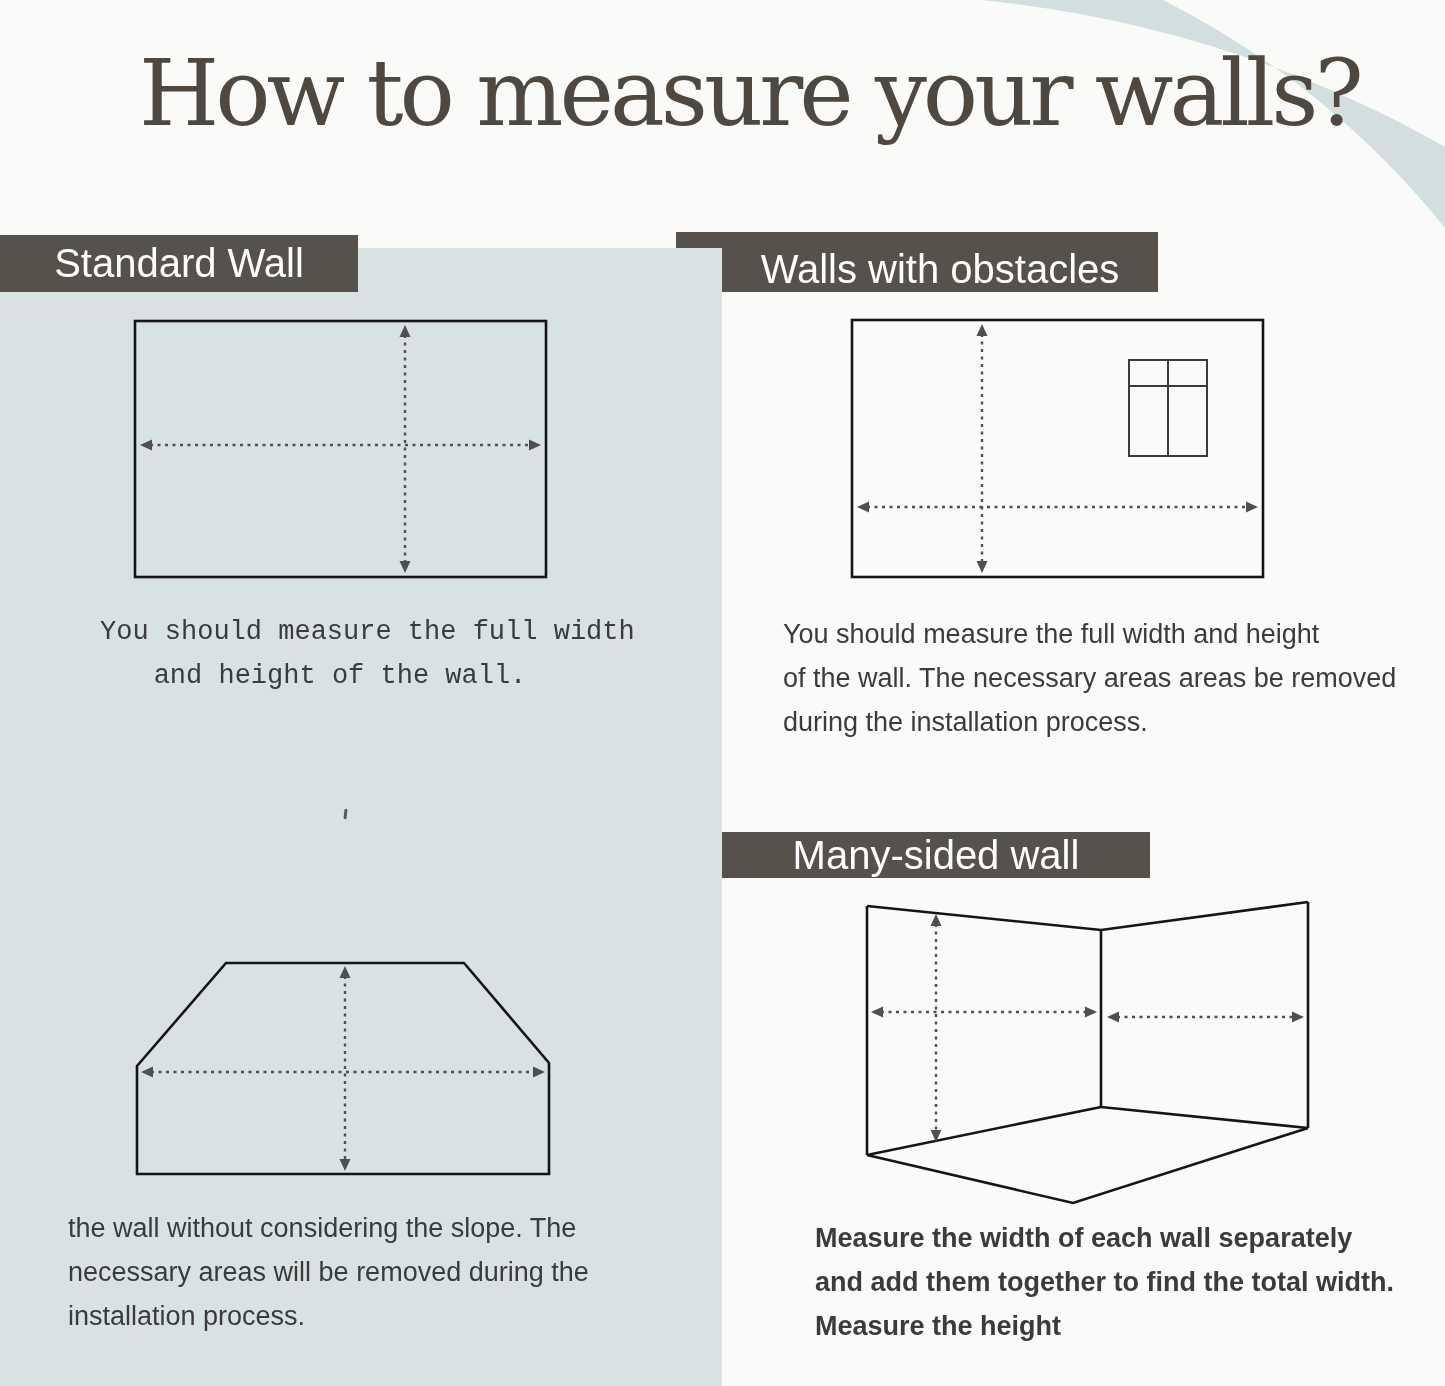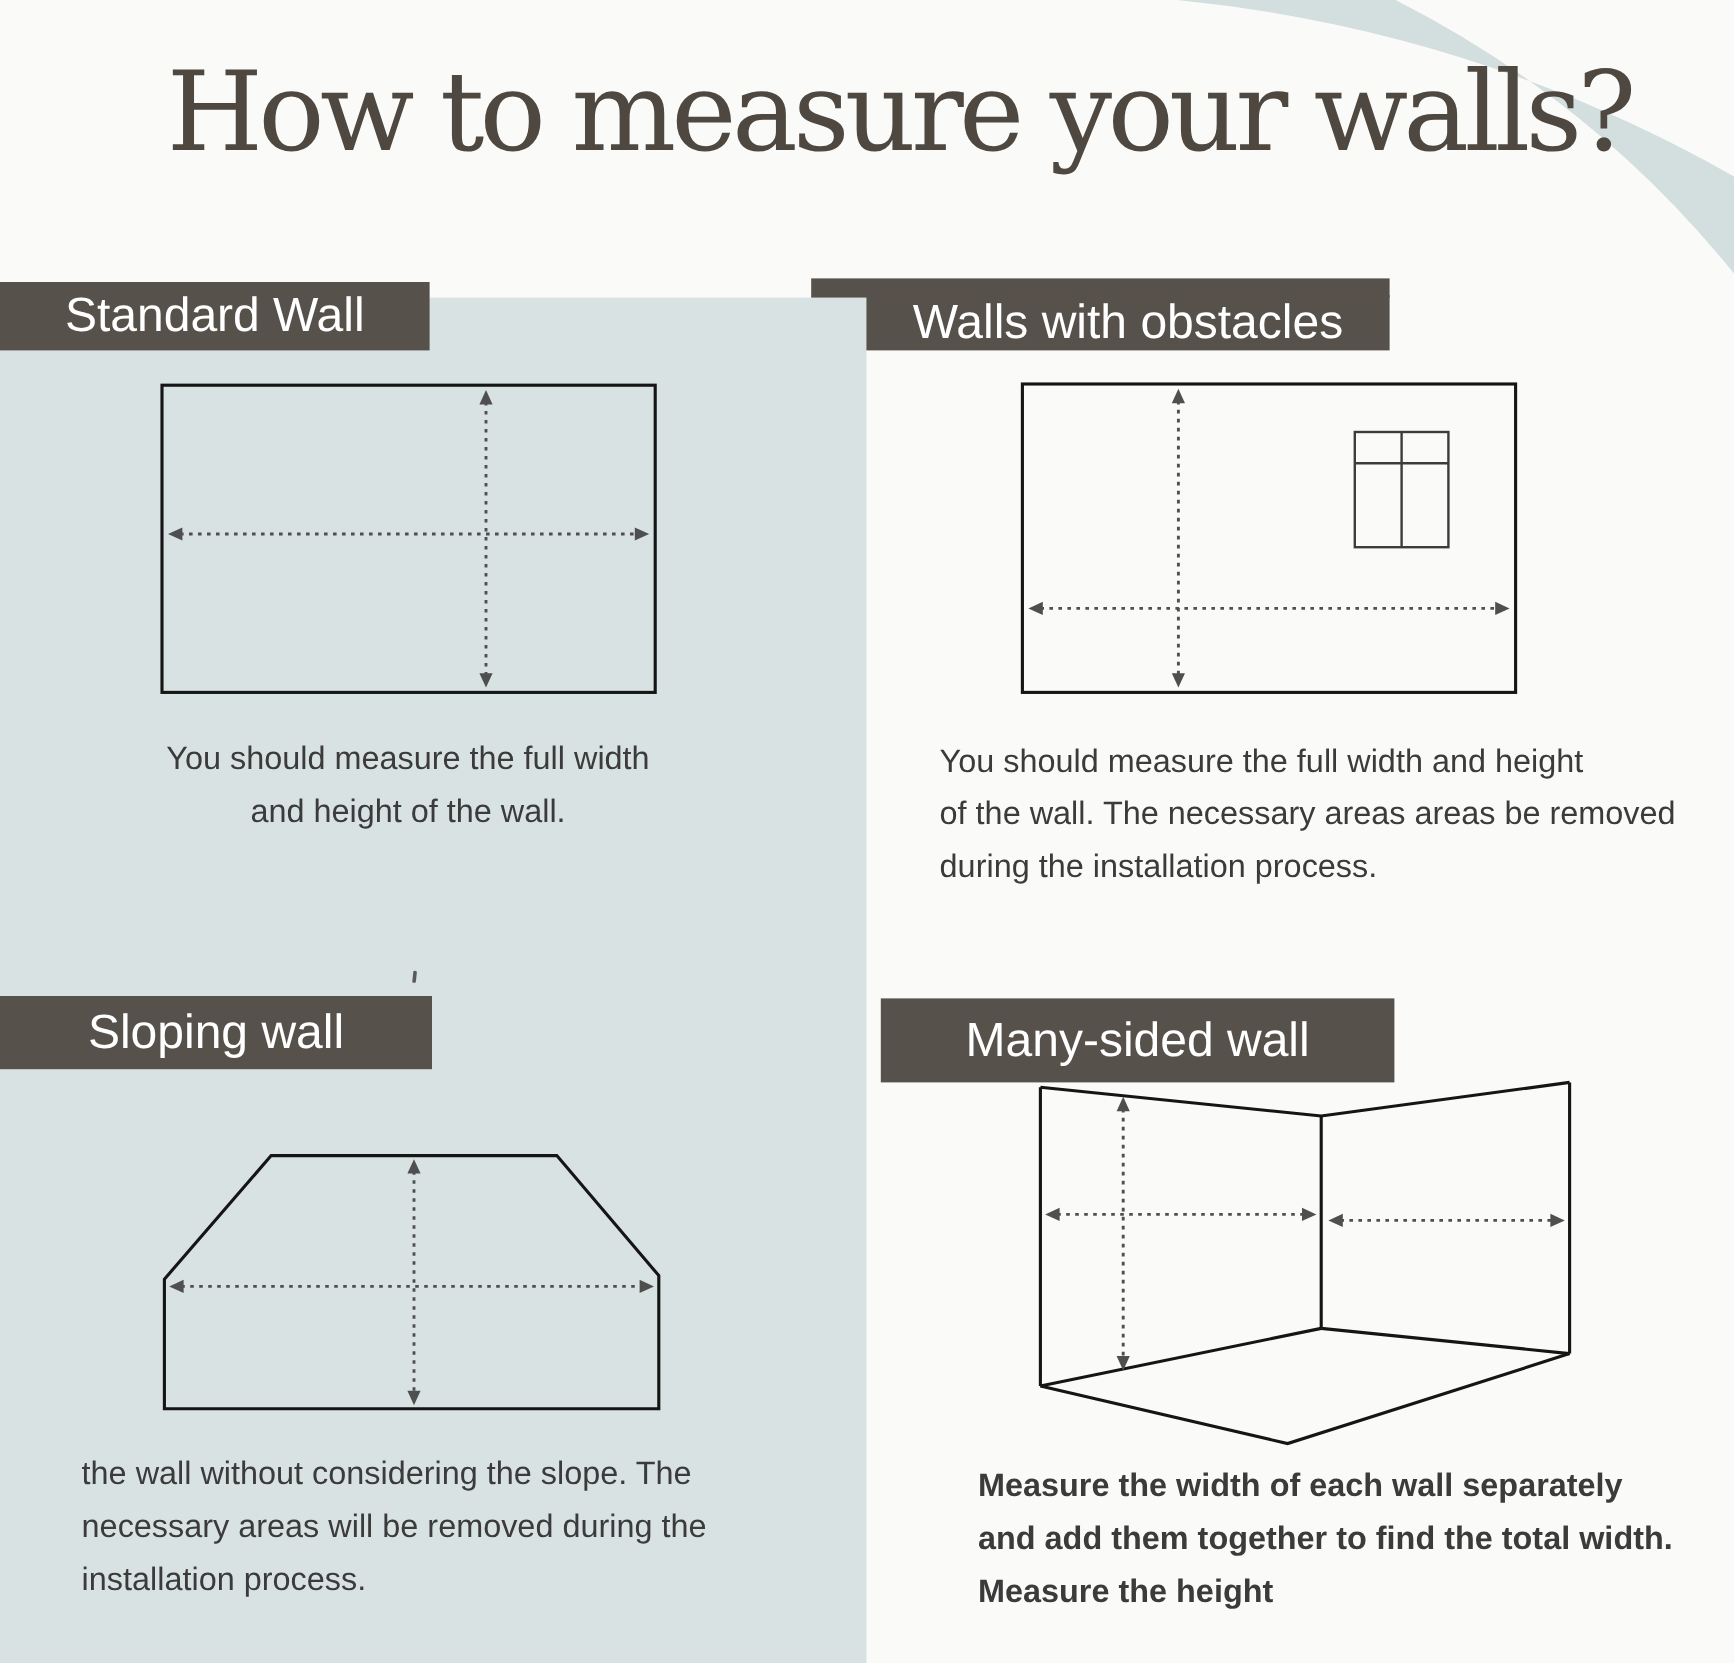--- a/index.html
+++ b/index.html
@@ -23,37 +23,37 @@
   .bar{
     position:absolute;background:var(--bar-bg,#57514b);
     color:var(--bar-text,#fff);font-size:40px;
     display:flex;align-items:center;justify-content:center;
     white-space:nowrap;
   }
   #bar-standard{left:0;top:235px;width:358px;height:57px;justify-content:center;}
   #bar-obstacles-step{position:absolute;left:676px;top:232px;width:482px;height:16px;background:var(--bar-bg,#57514b);}
   #bar-obstacles{left:722px;top:246px;width:436px;height:46px;}
   #bar-sloping{left:0;top:830px;width:360px;height:61px;}
-  #bar-many{left:722px;top:832px;width:428px;height:70px;margin-left:12px;}
+  #bar-many{left:722px;top:832px;width:428px;height:46px;}
   .diagram{position:absolute;}
   #diag-standard{left:100px;top:300px;}
   #diag-obstacles{left:830px;top:300px;}
   #diag-sloping{left:100px;top:940px;}
   #diag-many{left:840px;top:880px;}
   .wall{stroke:var(--line,#151515);stroke-width:2.6;fill:none;stroke-linejoin:miter;}
   .dash{stroke:var(--arrow,#4f4f4f);stroke-width:2.4;stroke-dasharray:3 4.5;fill:none;}
   .ah{fill:var(--arrow,#4f4f4f);stroke:none;}
   .win{stroke:#3c3c3c;stroke-width:2;fill:none;}
   .desc{
     position:absolute;color:var(--body-text,#3b3b3b);
     font-size:27px;line-height:44px;
   }
   .desc .body-line{white-space:nowrap;}
   .desc.center{text-align:center;width:480px;}
-  #desc-standard{left:100px;top:610px;}
+  #desc-standard{left:100px;top:610px;font-family:Liberation Mono, monospace;}
   #desc-obstacles{left:783px;top:612px;}
   #desc-sloping{left:68px;top:1206px;}
   #desc-many{left:815px;top:1216px;font-weight:bold;}
   #stray-mark{
     position:absolute;left:344px;top:809px;width:3px;height:10px;
     background:#5a5a5a;border-radius:1px;transform:rotate(6deg);
   }
 </style>
 </head>
 <body>
@@ -115,23 +115,20 @@
     </g>
   </svg>
 
   <div class="desc" id="desc-obstacles">
     <div class="body-line">You should measure the full width and height</div>
     <div class="body-line">of the wall. The necessary areas areas be removed</div>
     <div class="body-line">during the installation process.</div>
   </div>
 
   <div id="stray-mark"></div>
-  <div class="bar" id="bar-sloping">
-    <span>Sloping wall</span>
-  </div>
 
   <svg class="diagram" id="diag-sloping" width="480" height="260" viewBox="0 0 480 260">
     <polygon class="wall" points="37,126 126,23 364,23 449,123 449,234 37,234"></polygon>
     <g>
       <line class="dash" x1="51" y1="132" x2="435" y2="132"></line>
       <polygon class="ah" points="41,132 53,126.5 53,137.5"></polygon>
       <polygon class="ah" points="445,132 433,126.5 433,137.5"></polygon>
     </g>
     <g>
       <line class="dash" x1="245" y1="36" x2="245" y2="221"></line>

